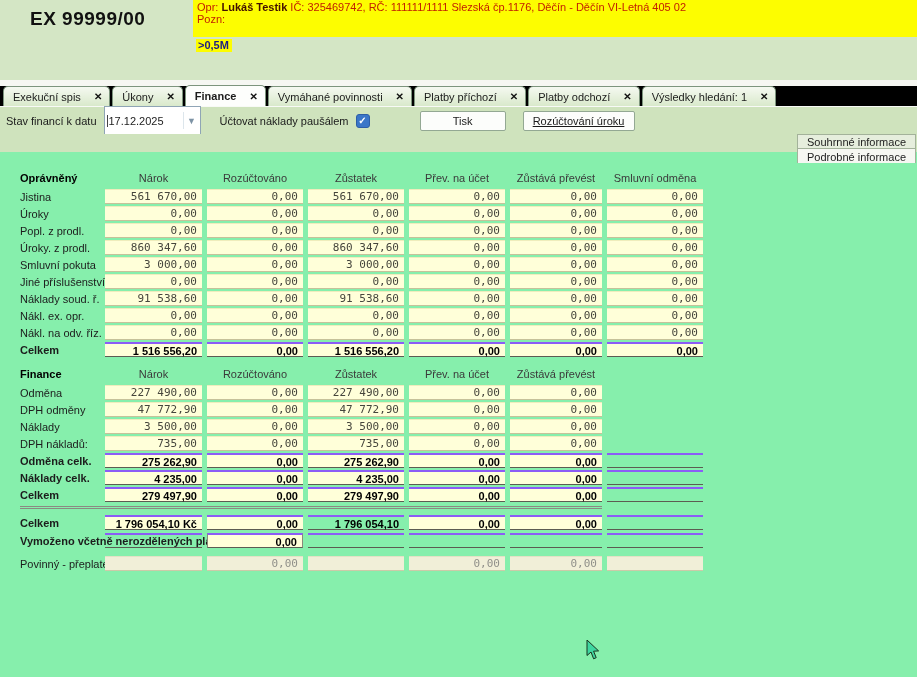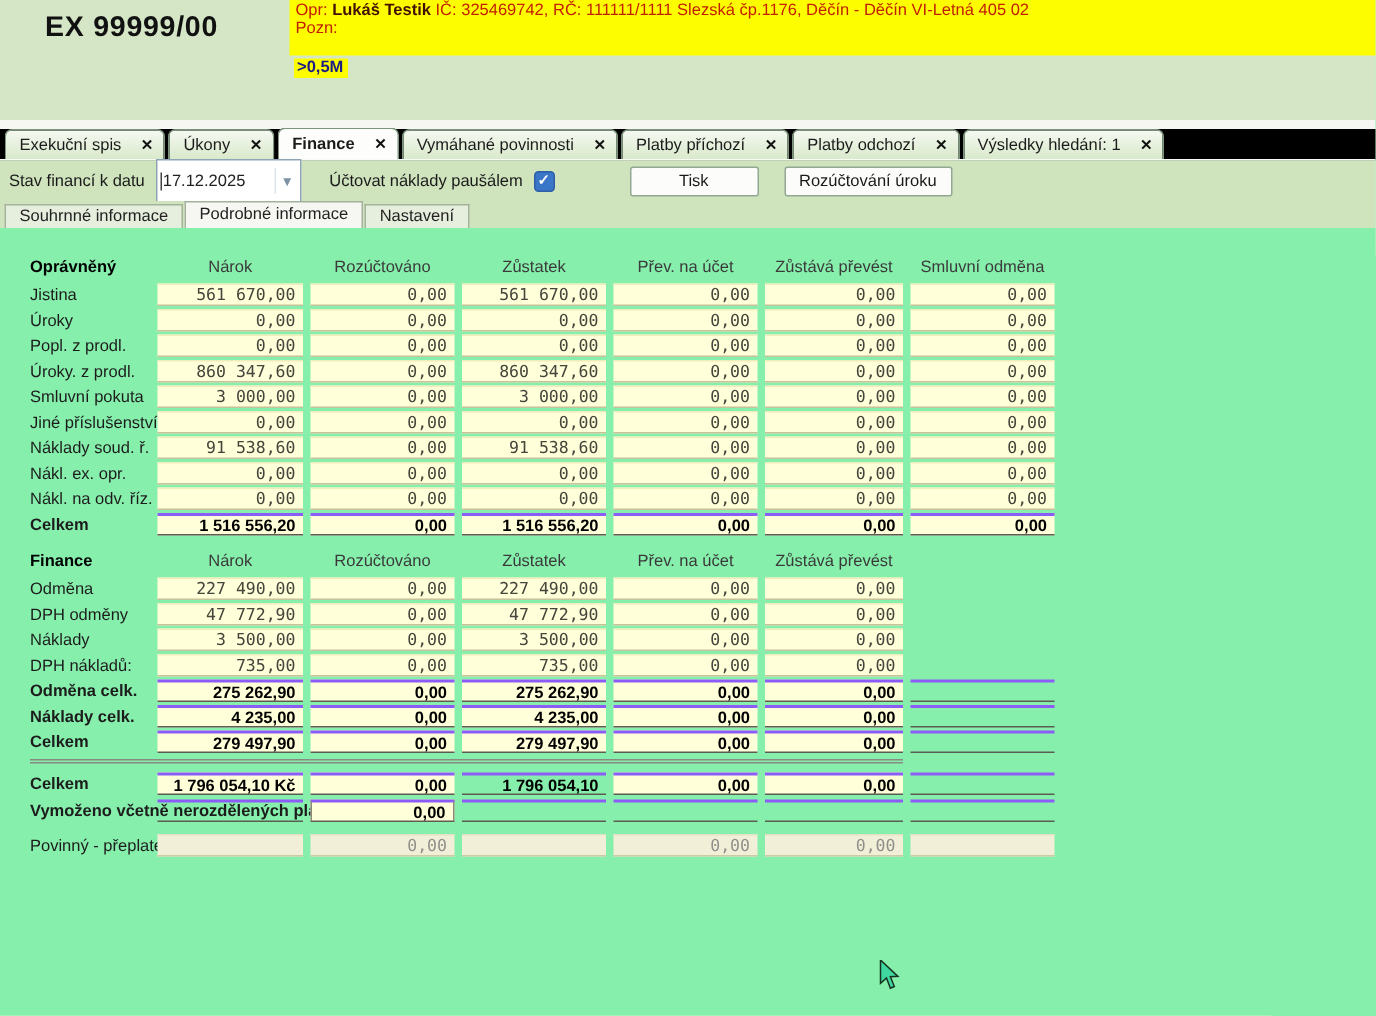--- a/index.html
+++ b/index.html
@@ -34,25 +34,25 @@
   .datebox .val { flex:1; padding-left:2px; font-size:11px; color:#222; }
   .datebox .val::before { content:""; border-left:1px solid #444; margin-right:1px; }
   .datebox .drop { width:17px; height:17px; display:flex; align-items:center; justify-content:center;
                    color:#7d93a5; font-size:9px; border-left:1px solid #dde6ec; }
   .cb-label { margin-left:19px; }
   .checkbox { width:14px; height:14px; margin-left:7px; background:#3a76c8; border:1px solid #2d5ea6;
               border-radius:3px; color:#fff; font-size:10px; font-weight:bold; line-height:12px; text-align:center; }
   .btn { height:20px; background:#fcfdfb; border:1px solid #93a893; border-radius:2px;
          font-size:11px; color:#1a1a1a; text-align:center; line-height:18px; }
   .btn-print { width:86px; margin-left:50px; }
-  .btn-interest { width:112px; margin-left:17px; }
+  .btn-interest { width:112px; margin-left:17px;text-decoration:underline; }
 
   
   .subtabs { position:absolute; left:0; top:134px; width:917px; height:18px; background:#cfe3bd;
-             display:flex; align-items:flex-end; padding-left:3px; }
+             display:flex; align-items:flex-end; padding-left:3px;flex-direction:column; }
   .subtab { height:16px; padding:1px 9px 0 9px; font-size:11px; color:#222;
             background:#e6eedd; border:1px solid #a3b29a; border-bottom:none; margin-right:1px; }
   .subtab.active { background:#f6f7f2; height:18px; position:relative; z-index:2; padding-top:2px; }
 
   
   .content { position:absolute; left:0; top:152px; width:917px; height:525px; background:#86efac; }
   .ftable { position:absolute; left:20px; top:18px; }
   .trow { display:grid; grid-template-columns:80px 97px 96px 96px 96px 92px 96px; column-gap:5px;
           height:17px; align-items:center; }
   .trow.thead { height:15px; margin-bottom:3px; }

